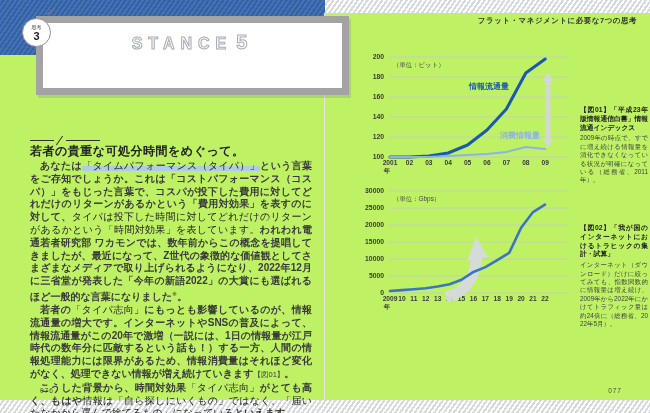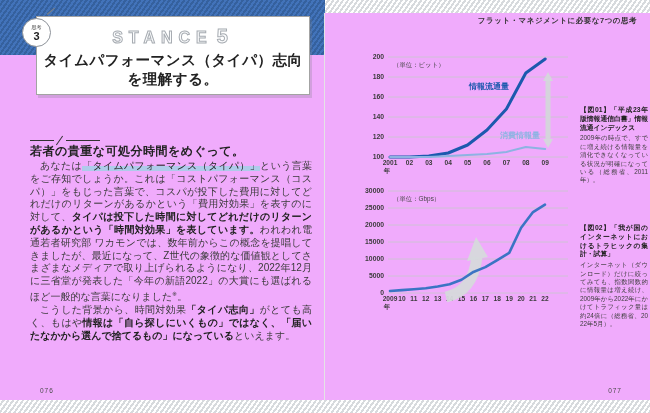--- a/index.html
+++ b/index.html
@@ -3,36 +3,36 @@
 <meta charset="utf-8">
 <style>
   :root{
     --band-blue-a:#4273ba; --band-blue-b:#35619e;
     --accent-blue:#2b66b8; --line-dark:#1c59ae; --line-light:#8db3e2;
     --highlight:#aecbea; --ink:#3a3a3a; --grid:#c6c8cb; --decor:#d4d7db;
   }
   *{margin:0;padding:0;box-sizing:border-box;}
   html,body{width:650px;height:413px;overflow:hidden;background:#fff;
     font-family:"Liberation Sans","DejaVu Sans",sans-serif;color:var(--ink);}
-  .spread{position:relative;width:650px;height:413px;background:#f0abfc;}
+  .spread{position:relative;width:650px;height:413px;background:#bef264;}
 
   
   .band-blue{position:absolute;left:0;top:0;width:325px;height:55px;
     background:repeating-linear-gradient(125deg,var(--band-blue-a) 0 2px,var(--band-blue-b) 2px 4px);}
   .band-gray{background:repeating-linear-gradient(125deg,#ffffff 0 2px,#d7dadd 2px 4px);}
   .band-gray.top{position:absolute;left:325px;top:0;width:325px;height:13px;}
   .band-gray.bottom{position:absolute;left:0;top:400px;width:650px;height:13px;}
   .gutter{position:absolute;left:324px;top:13px;width:1px;height:387px;background:#e4e4e4;}
 
   .running-head{position:absolute;right:13px;top:16px;font-size:7.5px;font-weight:bold;
     color:#333;letter-spacing:.5px;}
 
   
-  .title-box{position:absolute;left:36px;top:16px;width:274px;height:79px;background:#fff;
-    border:1px solid #a3a3a3;box-shadow:2px 3px 0 rgba(120,125,130,.25);text-align:center;}
+  .title-box{position:absolute;left:36px;top:16px;width:313px;height:79px;background:#fff;
+    border:7px solid #a3a3a3;box-shadow:2px 3px 0 rgba(120,125,130,.25);text-align:center;}
   .stance{margin-top:8px;color:#fbfcfd;-webkit-text-stroke:1px #a7acb2;letter-spacing:6px;
     font-weight:800;font-size:16px;}
   .stance .stance-num{font-size:20px;margin-left:4px;}
   .book-title{margin-top:3px;font-size:14.5px;font-weight:800;line-height:19px;letter-spacing:.5px;color:#222;}
 
   
   .badge{position:absolute;left:22px;top:18px;width:29px;height:29px;border-radius:50%;
     background:#fff;border:1px solid #8d9299;text-align:center;line-height:1;}
   .badge-label{display:block;font-size:5px;margin-top:6px;color:#333;}
   .badge-num{display:block;font-size:11px;font-weight:800;color:#222;margin-top:1px;}
@@ -51,22 +51,22 @@
     background:#333;transform:rotate(35deg);}
   .action-divider .l2{position:absolute;left:36px;top:4px;width:34px;height:1px;background:#333;}
   .action-heading{position:absolute;left:30px;top:143px;font-size:12px;font-weight:800;
     letter-spacing:.5px;color:#222;}
 
   
   .body-text{position:absolute;text-align:justify;word-break:break-all;color:var(--ink);}
   .body-text p{font-size:10px;line-height:12.8px;text-indent:10px;}
   .left-col{left:30px;top:160px;width:282px;}
   .right-col{left:354px;top:326px;width:286px;}
-  .seg-n{font-weight:normal;}
-  .seg-b{font-weight:bold;color:#222;margin-top:19px;}
+  .seg-n{font-weight:bold;}
+  .seg-b{font-weight:normal;color:#222;margin-top:19px;}
   .seg-hl{font-weight:normal;color:#222;
     background:linear-gradient(to bottom,transparent 55%,var(--highlight) 55%);}
   .seg-sup{font-size:6px;vertical-align:super;}
   .seg-sm{font-size:7.5px;}
 
   .page-num{position:absolute;top:387px;font-size:6.5px;letter-spacing:1px;color:#4a4a4a;}
   .page-num.left{left:40px;}
   .page-num.right{right:28px;}
 
   
@@ -89,41 +89,38 @@
   <div class="band-gray top"></div>
   <div class="band-gray bottom"></div>
   <div class="gutter"></div>
 
   <div class="running-head">フラット・マネジメントに必要な7つの思考</div>
 
   <div class="title-box">
     <div class="stance">
       <span class="stance-word">STANCE</span><span class="stance-num">5</span>
     </div>
-    <div class="book-title">
-      <div>タイムパフォーマンス（タイパ）志向</div>
-      <div>を理解する。</div>
-    </div>
   </div>
 
   <div class="badge">
     <span class="badge-label">思考</span>
     <span class="badge-num">3</span>
   </div>
   <div class="badge-tail"></div>
 
   <div class="action-divider">
     <span class="l1"></span>
       <span class="sl"></span>
       <span class="l2"></span>
   </div>
   <h2 class="action-heading">若者の貴重な可処分時間をめぐって。</h2>
 
   <div class="body-text left-col">
     <p><span class="seg-n">あなたは</span><span class="seg-hl">「タイムパフォーマンス（タイパ）」</span><span class="seg-n">という言葉をご存知でしょうか。これは「コストパフォーマンス（コスパ）」をもじった言葉で、コスパが投下した費用に対してどれだけのリターンがあるかという「費用対効果」を表すのに対して、</span><span class="seg-b">タイパは投下した時間に対してどれだけのリターンがあるかという「時間対効果」を表しています。</span><span class="seg-n">われわれ電通若者研究部 ワカモンでは、数年前からこの概念を提唱してきましたが、最近になって、Z世代の象徴的な価値観としてさまざまなメディアで取り上げられるようになり、2022年12月に三省堂が発表した「今年の新語2022」の大賞にも選ばれるほど一般的な言葉になりました</span><span class="seg-sup">※</span><span class="seg-n">。</span></p>
+    <p><span class="seg-n">若者の</span><span class="seg-b">「タイパ志向」</span><span class="seg-n">にもっとも影響しているのが、情報流通量の増大です。インターネットやSNSの普及によって、情報流通量がこの20年で激増（一説には、1日の情報量が江戸時代の数年分に匹敵するという話も！）する一方、人間の情報処理能力には限界があるため、情報消費量はそれほど変化がなく、処理できない情報が増え続けていきます</span><span class="seg-sm">【図01】</span><span class="seg-n">。</span></p>
     <p><span class="seg-n">こうした背景から、時間対効果</span><span class="seg-b">「タイパ志向」</span><span class="seg-n">がとても高く、もはや</span><span class="seg-b">情報は「自ら探しにいくもの」ではなく、「届いたなかから選んで捨てるもの」になっている</span><span class="seg-n">といえます。</span></p>
   </div>
 
   <div class="page-num left">076</div>
 
   <svg id="chart1" class="chart" viewBox="0 0 216 128">
       <line x1="32" y1="9" x2="212" y2="9" stroke="#c6c8cb" stroke-width="0.8"></line>
       <text x="28" y="11.4" text-anchor="end" font-size="6.8" font-weight="bold" fill="#3a3a3a">200</text>
       <line x1="32" y1="29" x2="212" y2="29" stroke="#c6c8cb" stroke-width="0.8"></line>
       <text x="28" y="31.4" text-anchor="end" font-size="6.8" font-weight="bold" fill="#3a3a3a">180</text>

